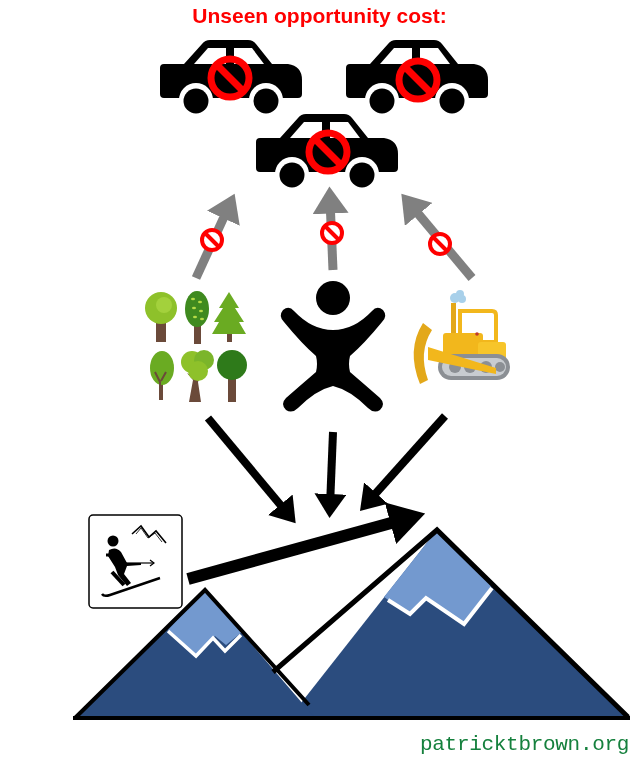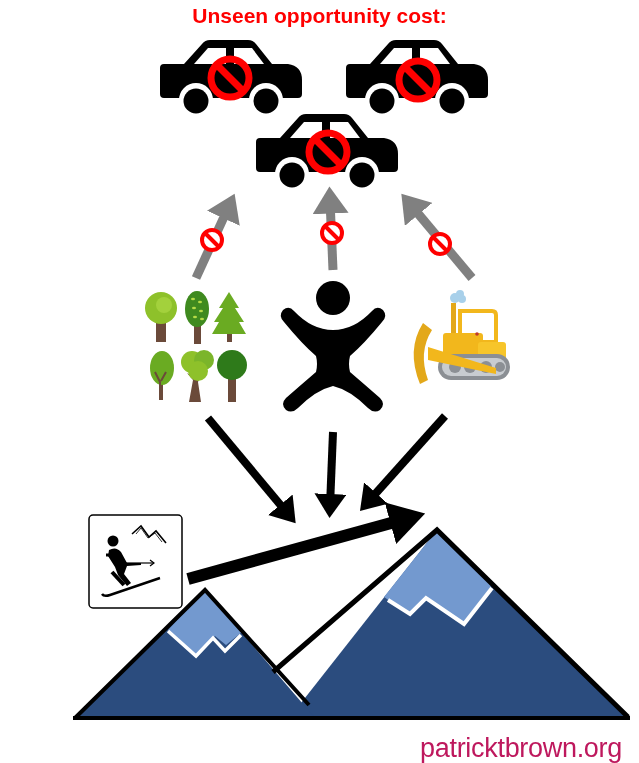--- a/index.html
+++ b/index.html
@@ -2,22 +2,22 @@
 <html><head>
 <meta charset="utf-8">
 <style>
   html, body { margin: 0; padding: 0; background: #ffffff; }
   body { width: 639px; height: 763px; position: relative; overflow: hidden; font-family: "Liberation Sans", sans-serif; }
   .title {
     position: absolute; left: 0; top: 4px; width: 639px; text-align: center;
     color: #ff0000; font-weight: bold; font-size: 21px; font-family: "Liberation Sans", sans-serif;
   }
   .credit {
-    position: absolute; left: 420px; top: 733px; font-size: 27px; color: #be185d;
-    font-family: Liberation Sans, sans-serif; letter-spacing: -0.3px;
+    position: absolute; left: 420px; top: 733px; font-size: 21px; color: #15803d;
+    font-family: Liberation Mono, monospace; letter-spacing: -0.3px;
   }
   svg.canvas { position: absolute; left: 0; top: 0; }
 </style>
 </head>
 <body>
 
 <div class="title">Unseen opportunity cost:</div>
 
 <svg class="canvas" width="639" height="763" viewBox="0 0 639 763" xmlns="http://www.w3.org/2000/svg">
   <defs>

